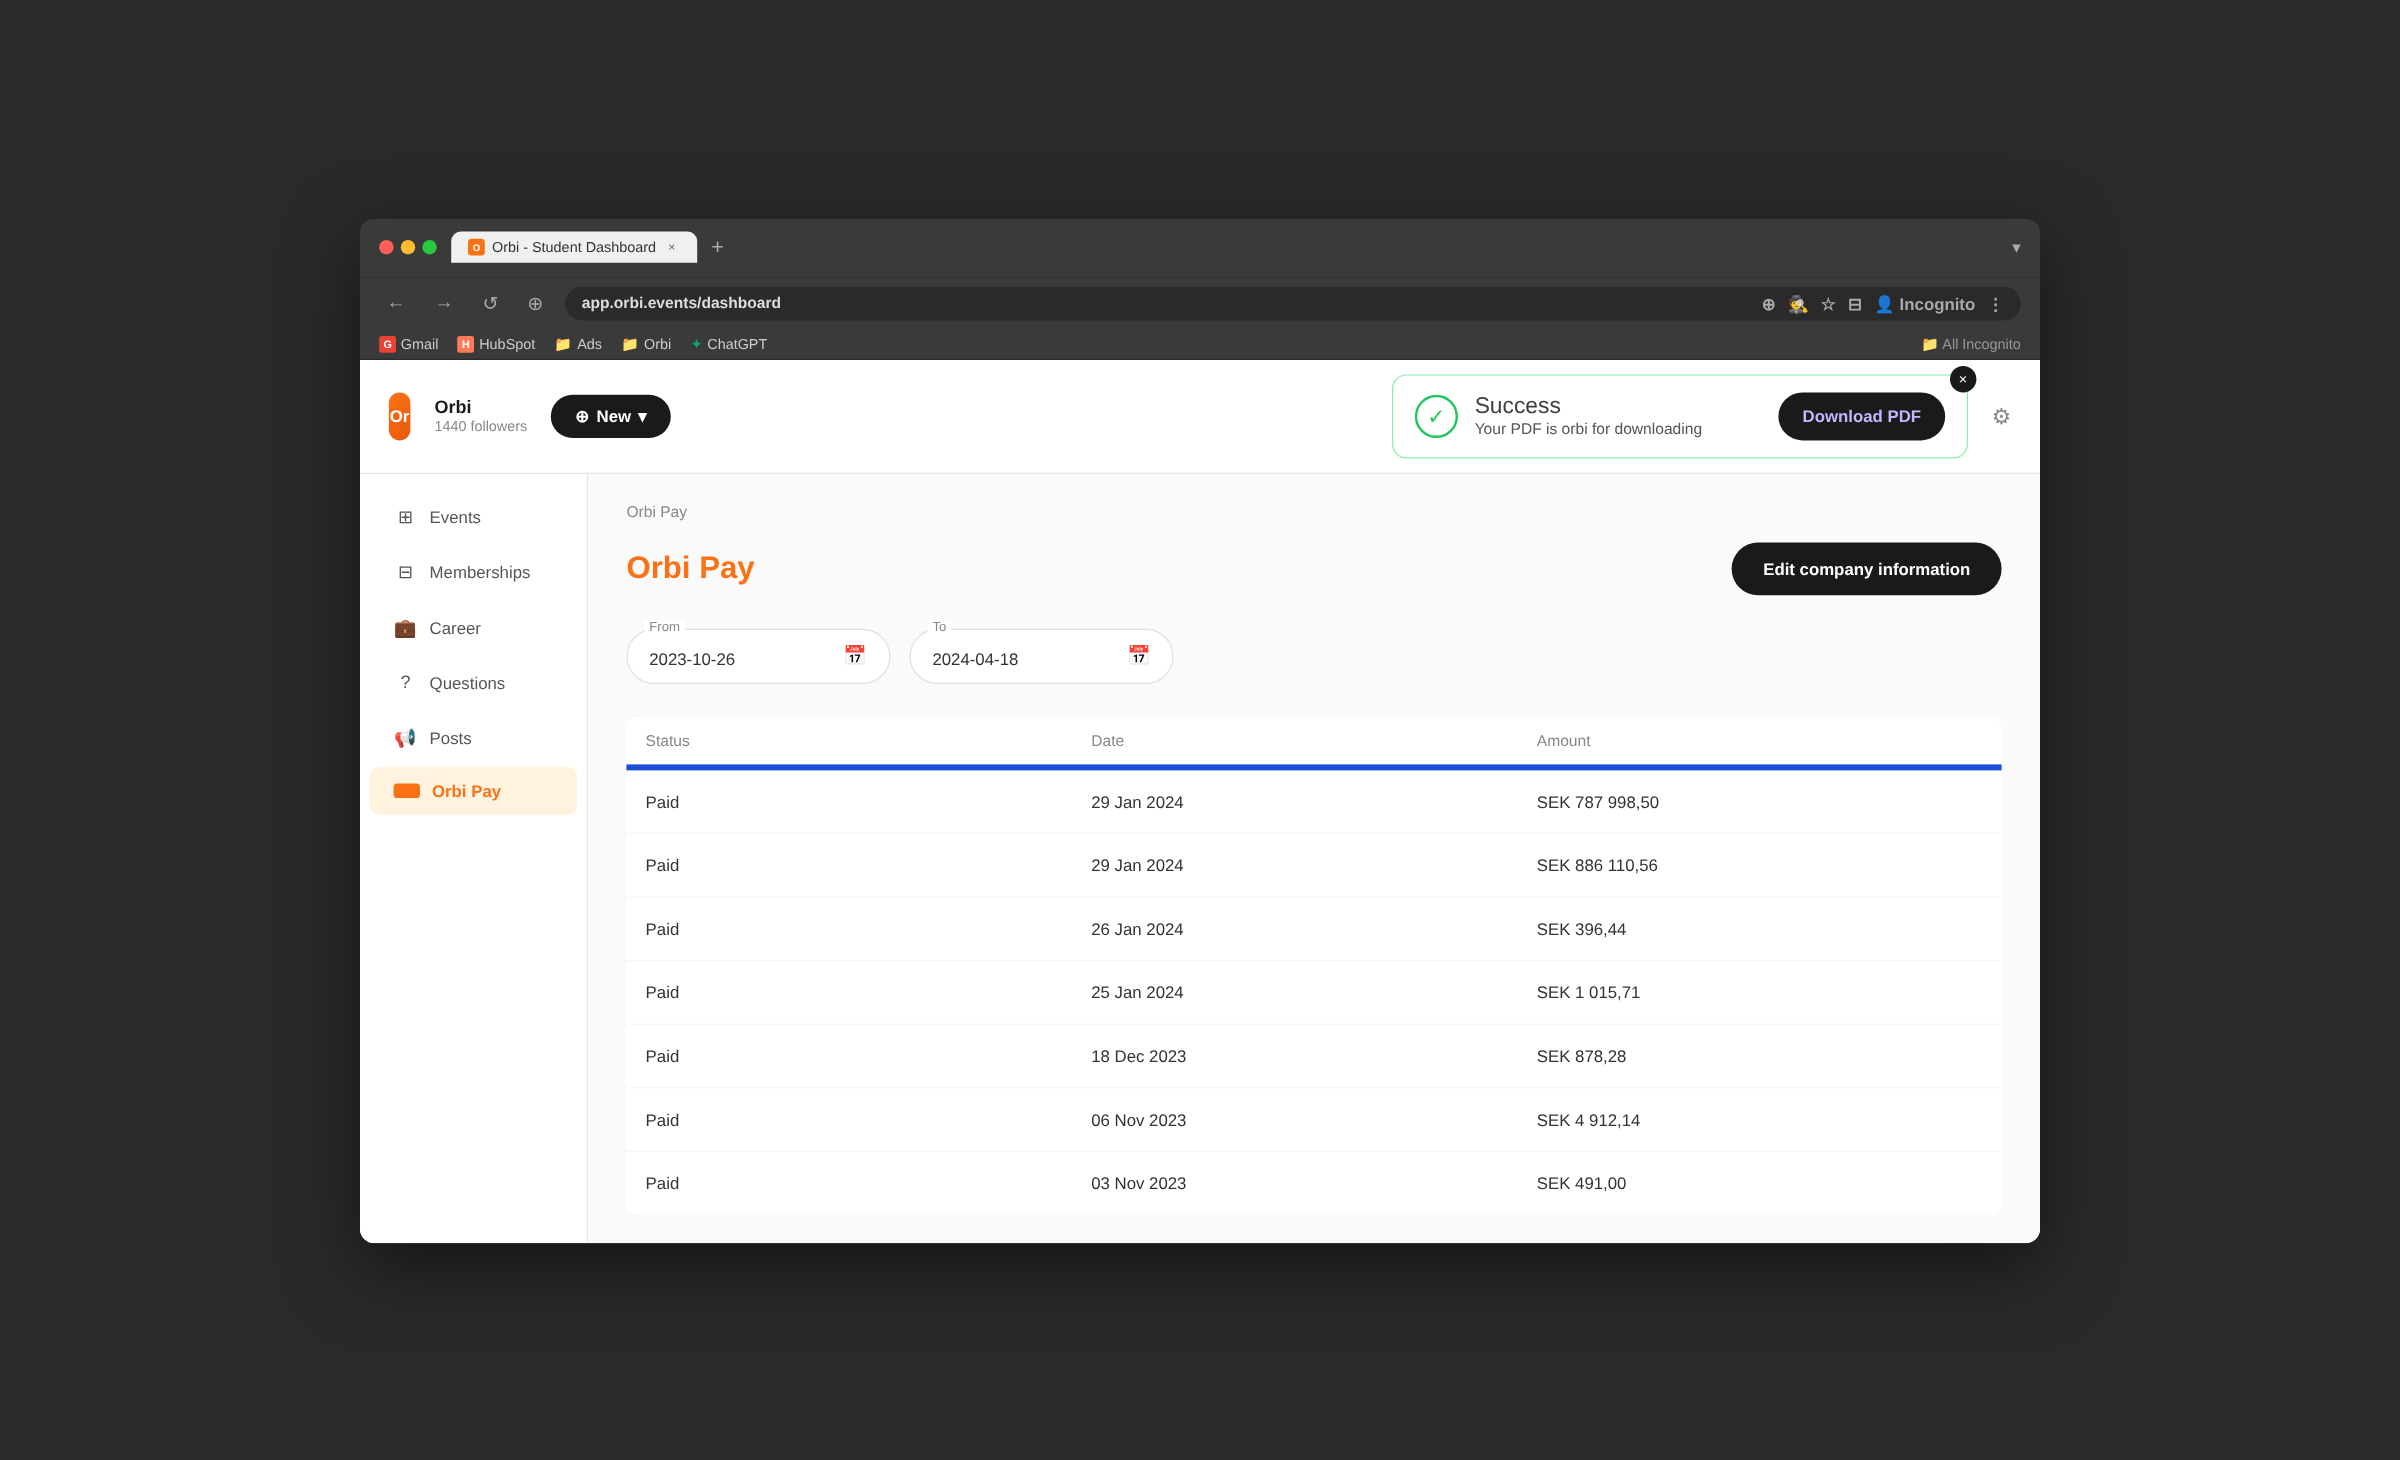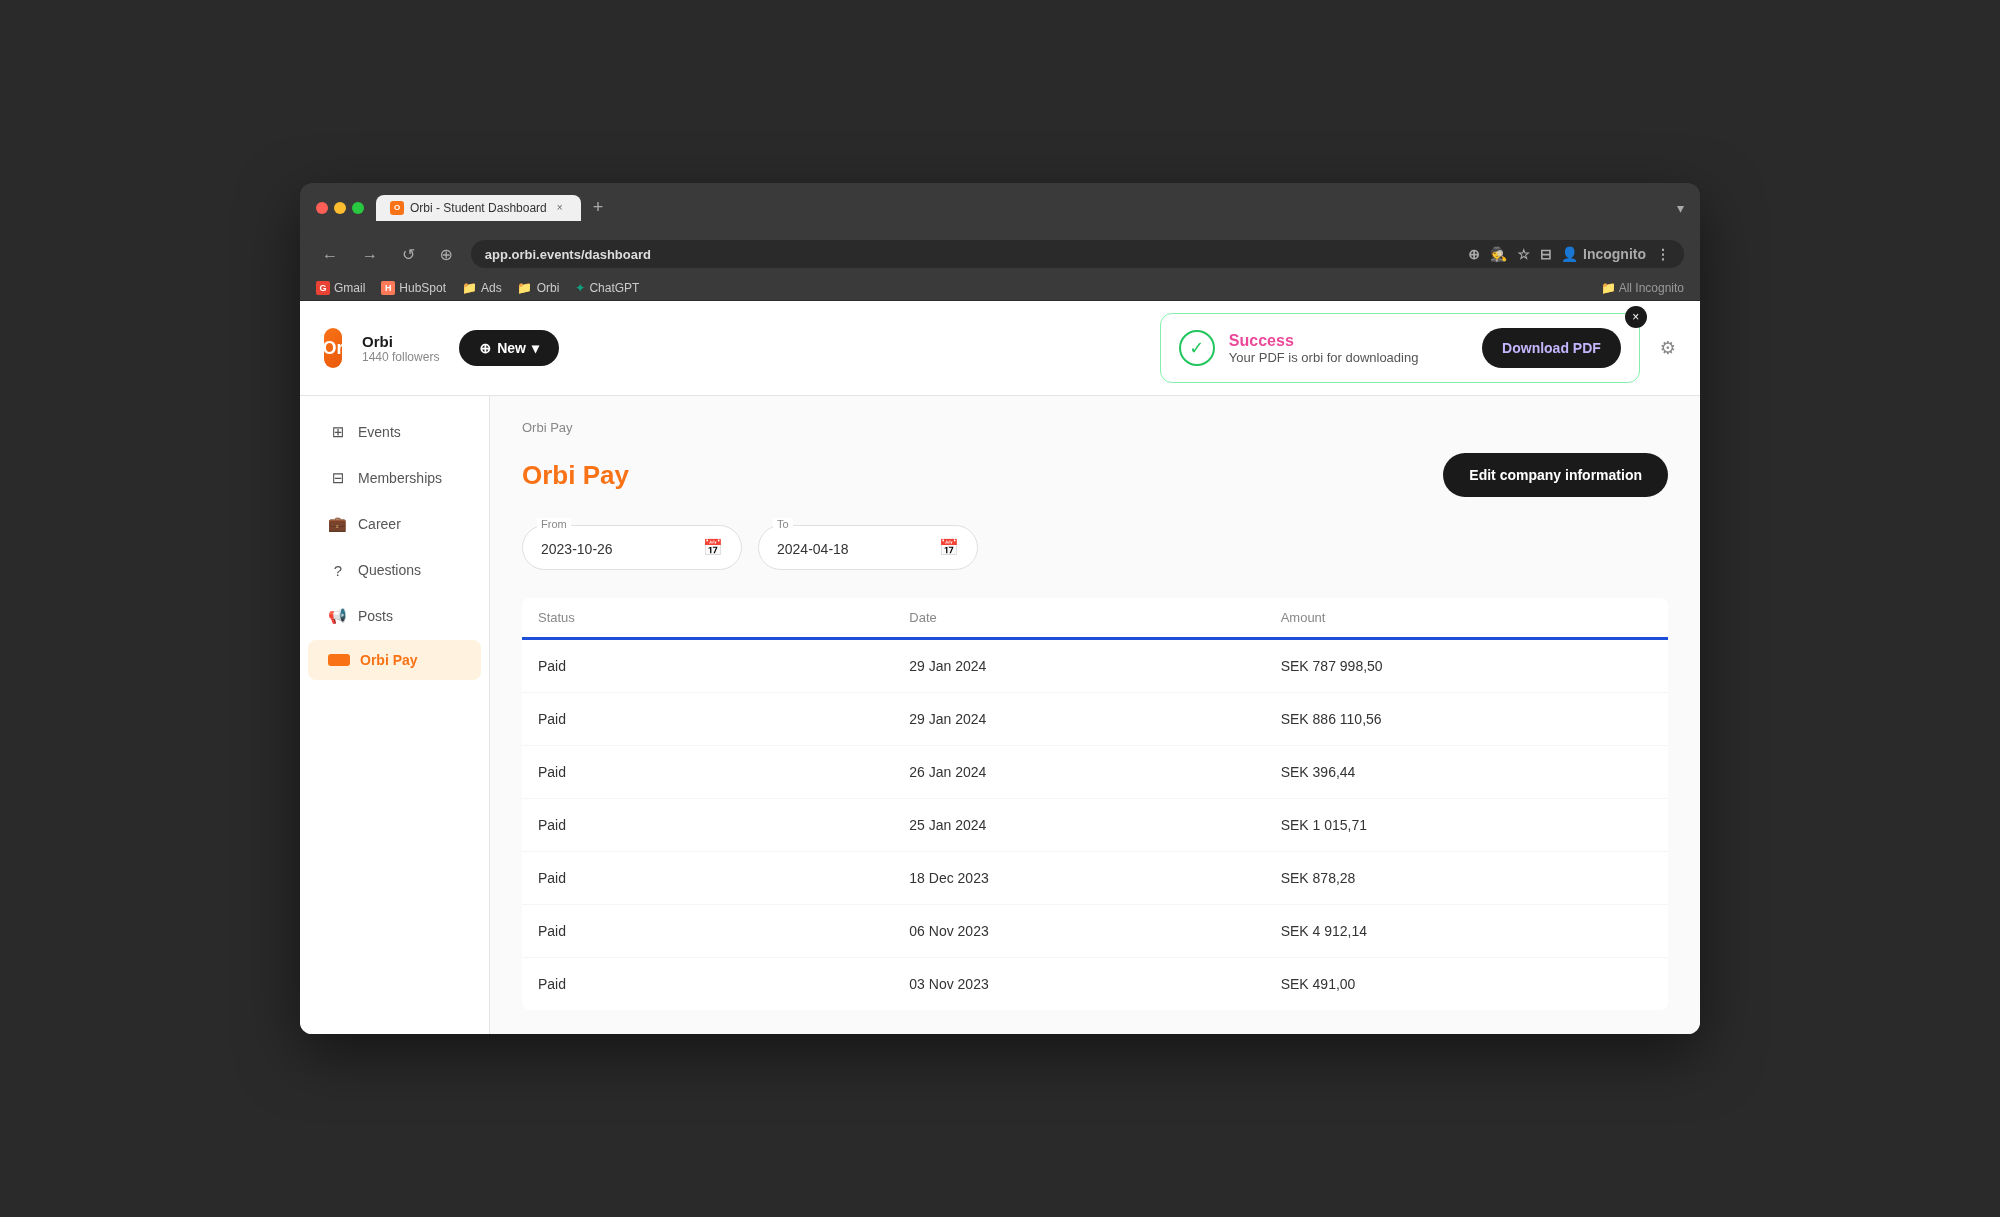--- a/index.html
+++ b/index.html
@@ -201,21 +201,21 @@
     }
 
     .org-avatar {
       width: 18px;
       height: 40px;
       background: linear-gradient(135deg, #f97316, #ea580c);
       border-radius: 10px;
       display: flex;
       align-items: center;
       justify-content: center;
-      font-size: 18px;
+      font-size: 14px;
       font-weight: bold;
       color: white;
     }
 
     .org-info {
       display: flex;
       flex-direction: column;
     }
 
     .org-name {
@@ -283,23 +283,23 @@
       color: #22c55e;
       font-size: 18px;
       flex-shrink: 0;
     }
 
     .success-text {
       flex: 1;
     }
 
     .success-title {
-      font-size: 16px;
-      font-weight: 700;
-      color: #ec4899;
+      font-size: 19px;
+      font-weight: 400;
+      color: #404040;
     }
 
     .success-subtitle {
       font-size: 13px;
       color: #555;
     }
 
     .download-pdf-btn {
       background: #1a1a1a;
       color: #c4b5fd;
@@ -451,21 +451,21 @@
     
     .table-container {
       background: white;
       border-radius: 8px;
     }
 
     .table-header {
       display: grid;
       grid-template-columns: 1fr 1fr 1fr;
       padding: 12px 16px;
-      border-bottom: 3px solid #1d4ed8;
+      border-bottom: 5px solid #1d4ed8;
     }
 
     .table-header-cell {
       font-size: 13px;
       color: #888;
       font-weight: 500;
     }
 
     .table-row {
       display: grid;

